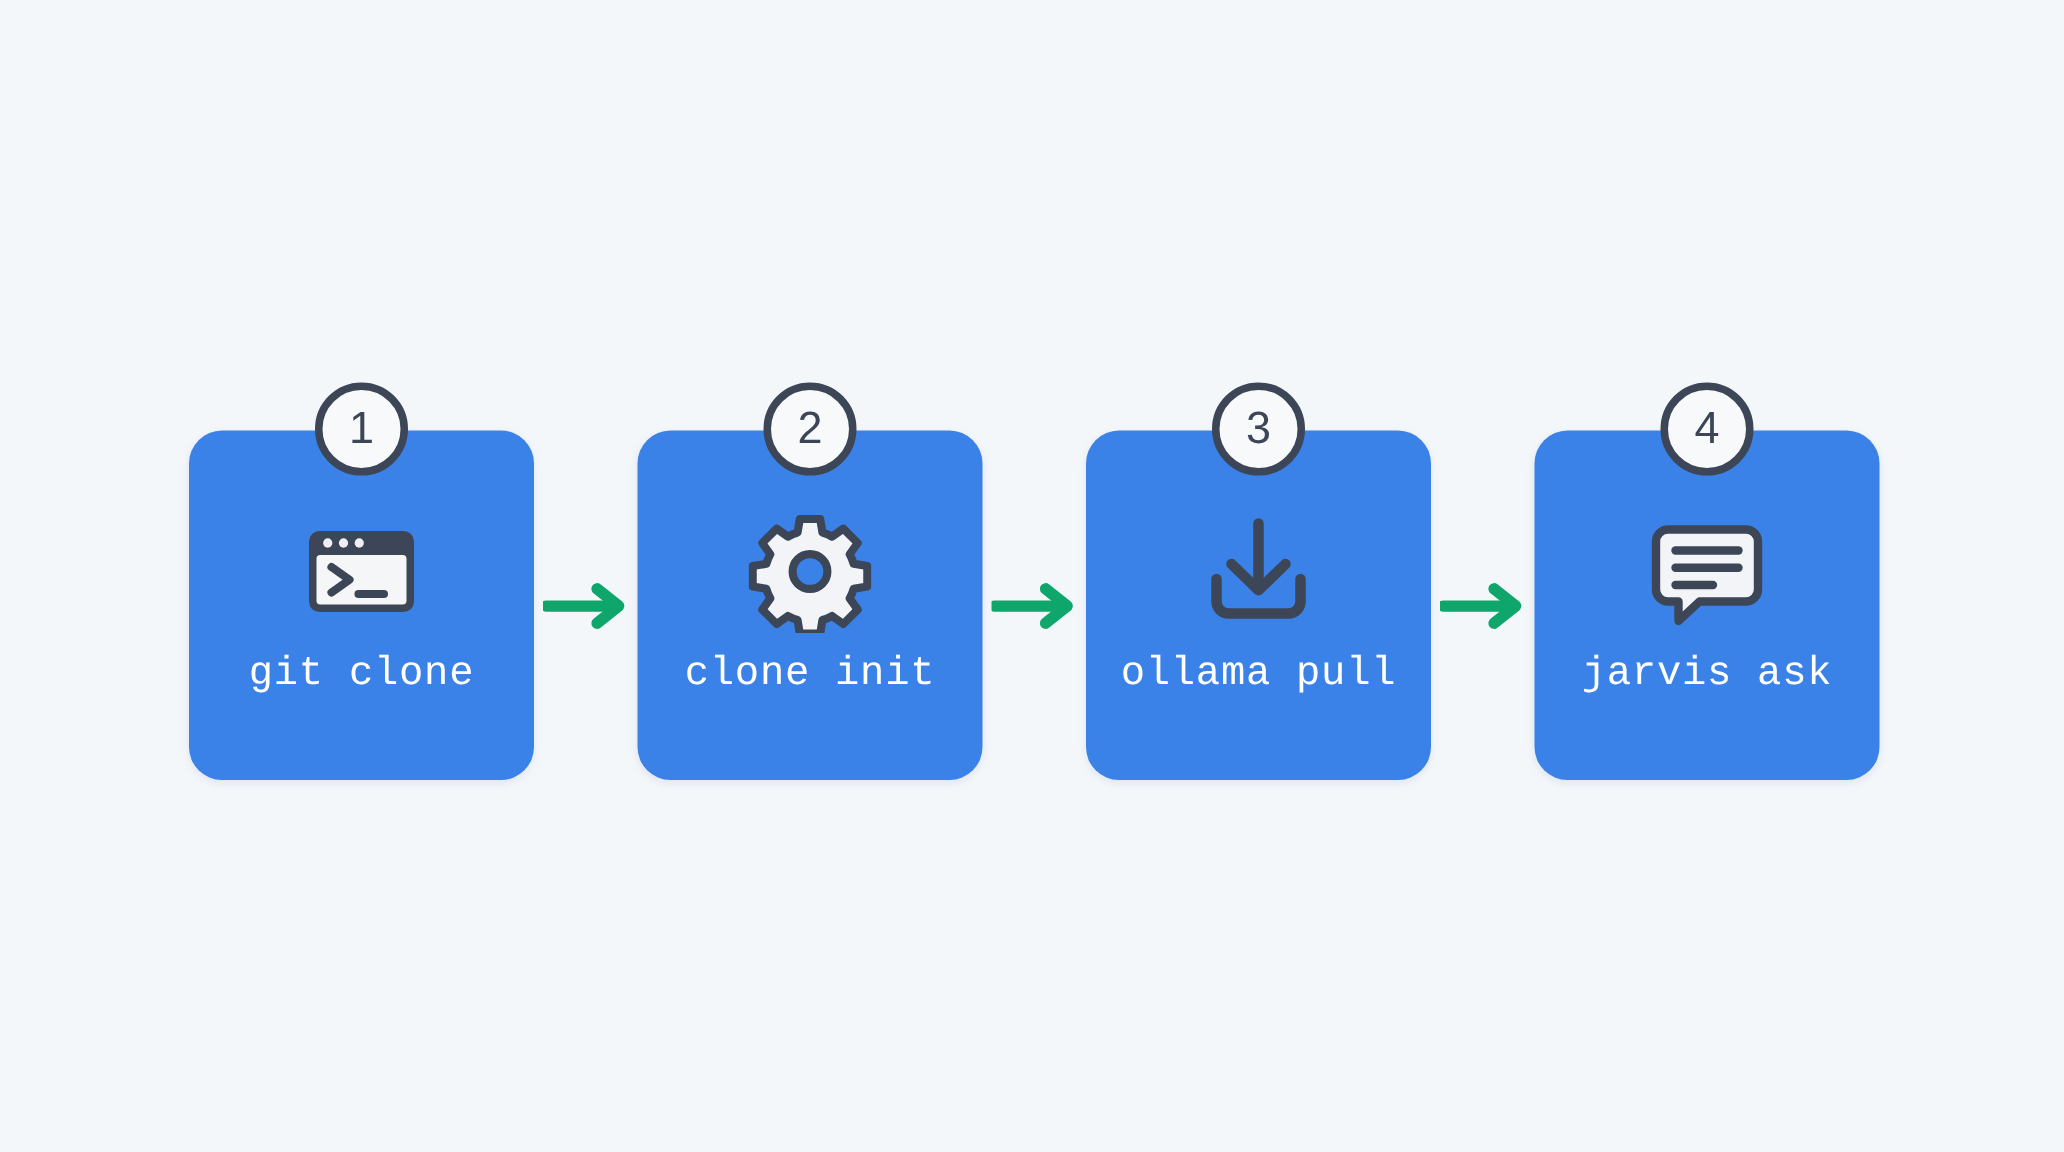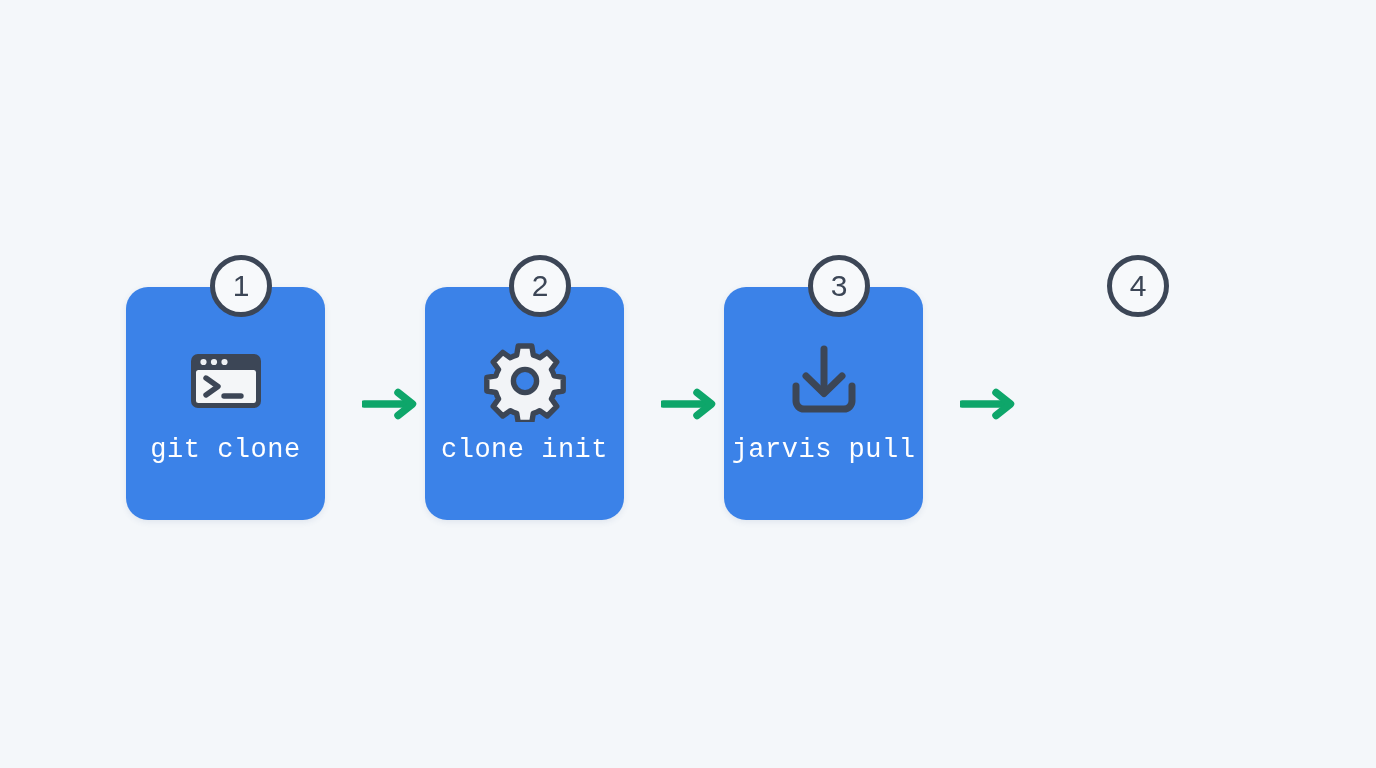--- a/index.html
+++ b/index.html
@@ -41,21 +41,21 @@
   .step {
     position: relative;
     width: 230px;
     flex: 0 0 230px;
     height: 265px;
     padding-top: 32px;
   }
 
   .step-card {
     position: relative;
-    width: 199px;
+    width: 230px;
     height: 233px;
     background: #3b82e8;
     border-radius: 22px;
     box-shadow: 0 2px 6px rgba(45, 80, 140, 0.10);
     display: flex;
     flex-direction: column;
     align-items: center;
     justify-content: flex-start;
   }
 
@@ -182,31 +182,42 @@
         <span class="step-badge-num">3</span>
       </div>
       <div class="step-card">
         <div class="step-icon">
           <svg width="82" height="82" viewBox="0 0 82 82" fill="none" xmlns="http://www.w3.org/2000/svg">
             <path d="M41 9 V52" stroke="#3c4656" stroke-width="7" stroke-linecap="round"></path>
             <path d="M23 36 L41 53.5 L59 36" stroke="#3c4656" stroke-width="7" stroke-linecap="round" stroke-linejoin="round" fill="none"></path>
             <path d="M13 46 V61 a8 8 0 0 0 8 8 h40 a8 8 0 0 0 8-8 V46" stroke="#3c4656" stroke-width="7" stroke-linecap="round" stroke-linejoin="round" fill="none"></path>
           </svg>
         </div>
-        <div class="step-label">jarvis pull</div>
+        <div class="step-label">ollama pull</div>
       </div>
     </div>
 
     <div class="flow-arrow">
       <svg width="58" height="34" viewBox="0 0 58 34" fill="none" xmlns="http://www.w3.org/2000/svg">
         <path d="M2 17 H44" stroke="#0ea66a" stroke-width="7.5" stroke-linecap="round"></path>
         <path d="M36 5.5 L50.5 17 L36 28.5" stroke="#0ea66a" stroke-width="7.5" stroke-linecap="round" stroke-linejoin="round" fill="none"></path>
       </svg>
     </div>
 
     <div class="step">
       <div class="step-badge">
         <span class="step-badge-num">4</span>
       </div>
+      <div class="step-card">
+        <div class="step-icon">
+          <svg width="82" height="82" viewBox="0 0 82 82" fill="none" xmlns="http://www.w3.org/2000/svg">
+            <path d="M15 13 h52 a8 8 0 0 1 8 8 v32 a8 8 0 0 1-8 8 H36 L22 74 V61 h-7 a8 8 0 0 1-8-8 V21 a8 8 0 0 1 8-8 z" fill="#f2f4f7" stroke="#3c4656" stroke-width="5.6" stroke-linejoin="round"></path>
+            <path d="M20 27 H62" stroke="#3c4656" stroke-width="5.6" stroke-linecap="round"></path>
+            <path d="M20 38.5 H62" stroke="#3c4656" stroke-width="5.6" stroke-linecap="round"></path>
+            <path d="M20 50 H45" stroke="#3c4656" stroke-width="5.6" stroke-linecap="round"></path>
+          </svg>
+        </div>
+        <div class="step-label">jarvis ask</div>
+      </div>
     </div>
 
   </div>
 </div>
 
 </body></html>

